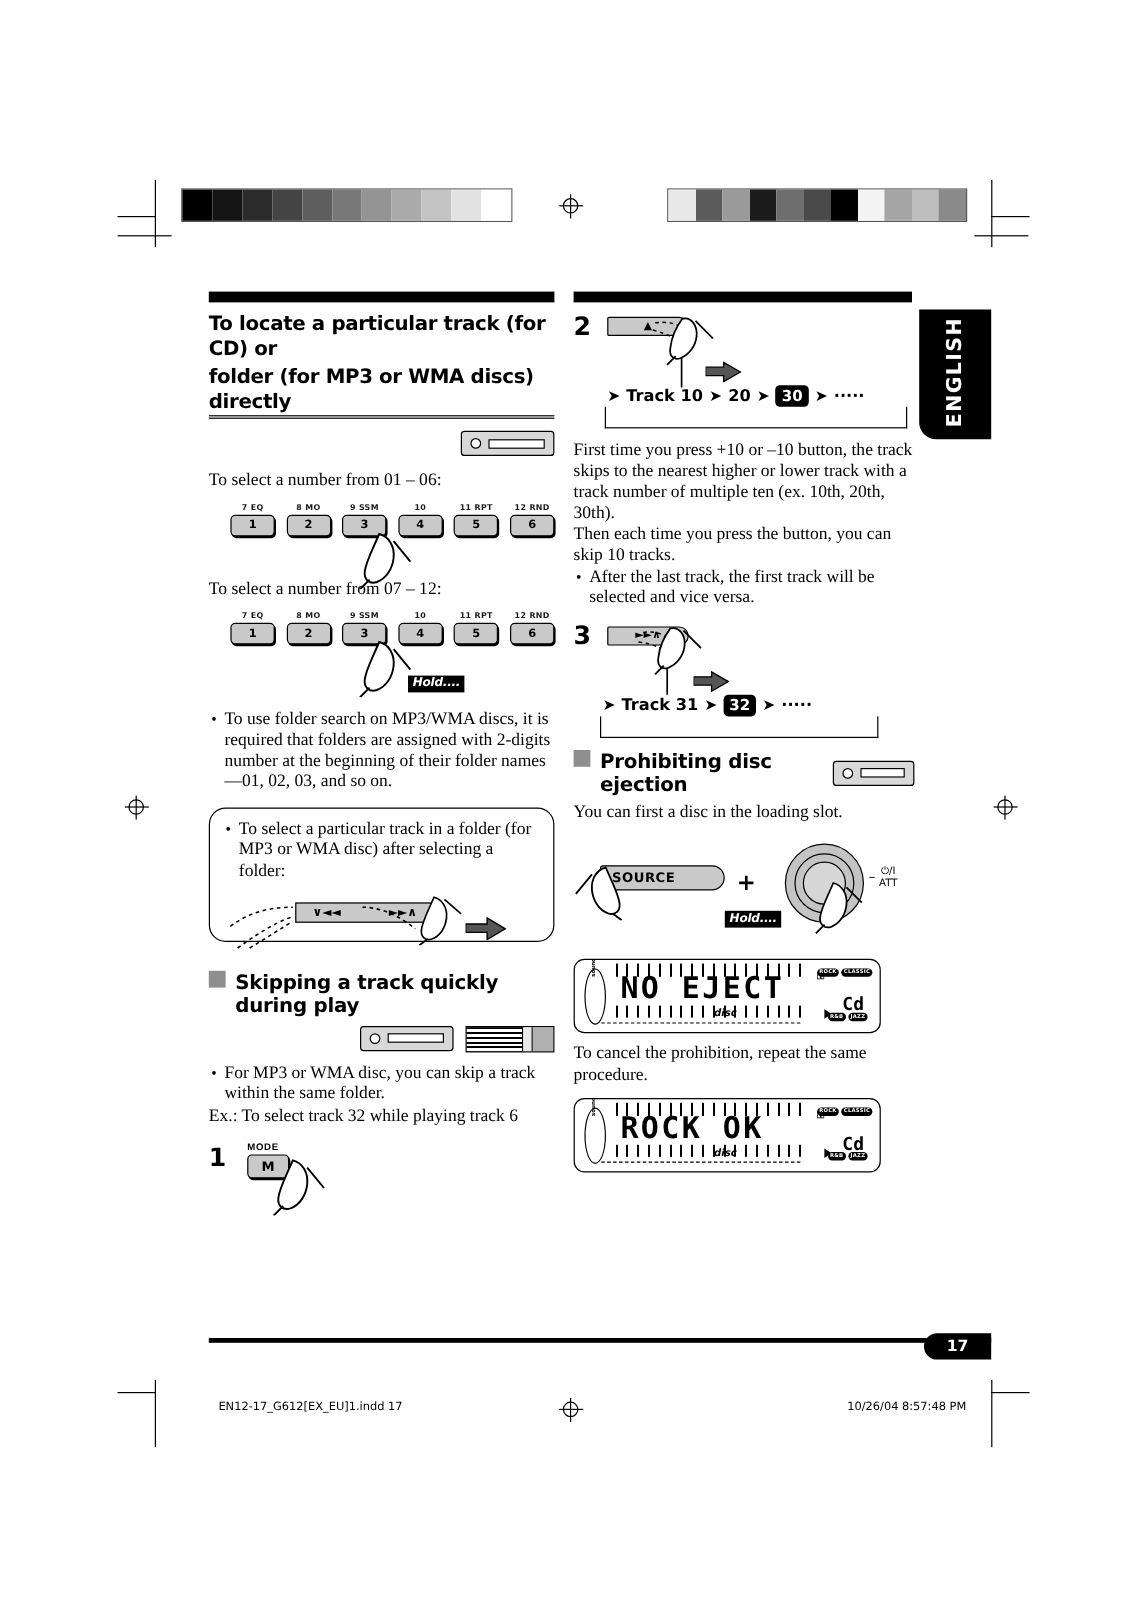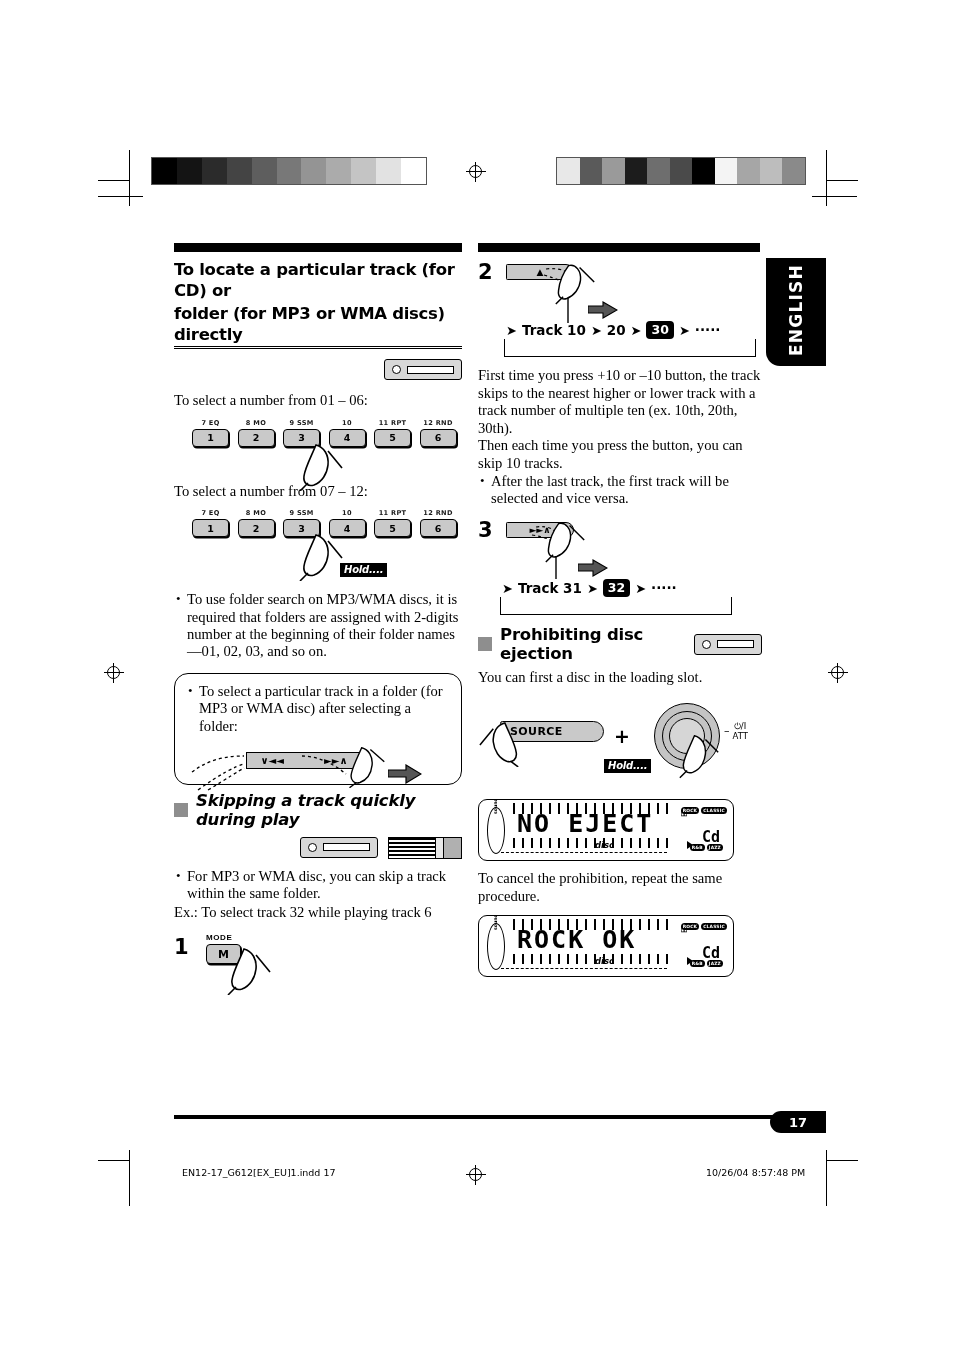--- a/index.html
+++ b/index.html
@@ -50,21 +50,21 @@
   }
   .chicon .lines{
     width:46px;height:100%;
     background:repeating-linear-gradient(to bottom,#000 0 1.6px,#fff 1.6px 4px);
     border-right:1.6px solid #000;
   }
   .chicon .b1{width:7px;border-right:1.6px solid #000;background:#e8e8e8;}
   .chicon .b2{flex:1;background:#b0b0b0;}
 
   
-  .keypad{position:relative;display:flex;gap:8.5px;}
+  .keypad{position:relative;display:flex;gap:8.5px;justify-content:space-between;}
   .key{width:37px;}
   .key .lbl{
     font-family:"DejaVu Sans",sans-serif;font-size:6.6px;font-weight:bold;
     text-align:center;letter-spacing:.3px;margin-bottom:2px;color:#1a1a1a;
   }
   .key .btn{
     height:16px;border:1.6px solid #000;border-radius:4px;background:#c9c9c9;
     display:flex;align-items:center;justify-content:center;
     font-family:"DejaVu Sans",sans-serif;font-weight:bold;font-size:9.5px;
     box-shadow:1px 1.5px 0 #000;
@@ -87,21 +87,21 @@
   }
 
   
   .banner{
     background:#c6c6c6;border-left:10px solid #000;height:34px;
     display:flex;align-items:center;justify-content:center;
     font-family:"DejaVu Sans",sans-serif;font-weight:bold;font-size:20px;
     box-sizing:border-box;
   }
   .h2{
-    display:flex;align-items:center;gap:8px;
+    display:flex;gap:8px;
     font-family:"DejaVu Sans",sans-serif;font-weight:bold;font-size:16.5px;
     letter-spacing:-.2px;
   }
   .h2 .sq{width:14px;height:14px;background:#8e8e8e;flex:none;}
 
   
   .stepnum{
     font-family:"DejaVu Sans",sans-serif;font-weight:bold;font-size:21px;line-height:1;
   }
 
@@ -397,21 +397,21 @@
           </svg>
       </div>
       <svg style="position:absolute;left:202px;top:28px;width:34px;height:20px;">
         <path d="M0 6 L18 6 L18 1 L33 10 L18 19 L18 13 L0 13 Z" fill="#555" stroke="#000" stroke-width="1.2"></path>
       </svg>
     </div>
   </div>
 
   
 
-  <div class="h2" style="margin-top:6px;font-style:italic;">
+  <div class="h2" style="margin-top:24px;">
     <span class="sq"></span>
     <span>Skipping a track quickly during play</span>
   </div>
 
   <div style="display:flex;justify-content:flex-end;gap:10px;margin-top:8px;">
     <div class="cdicon">
       <div class="ring"></div>
       <div class="slot"></div>
     </div>
     <div class="chicon">

